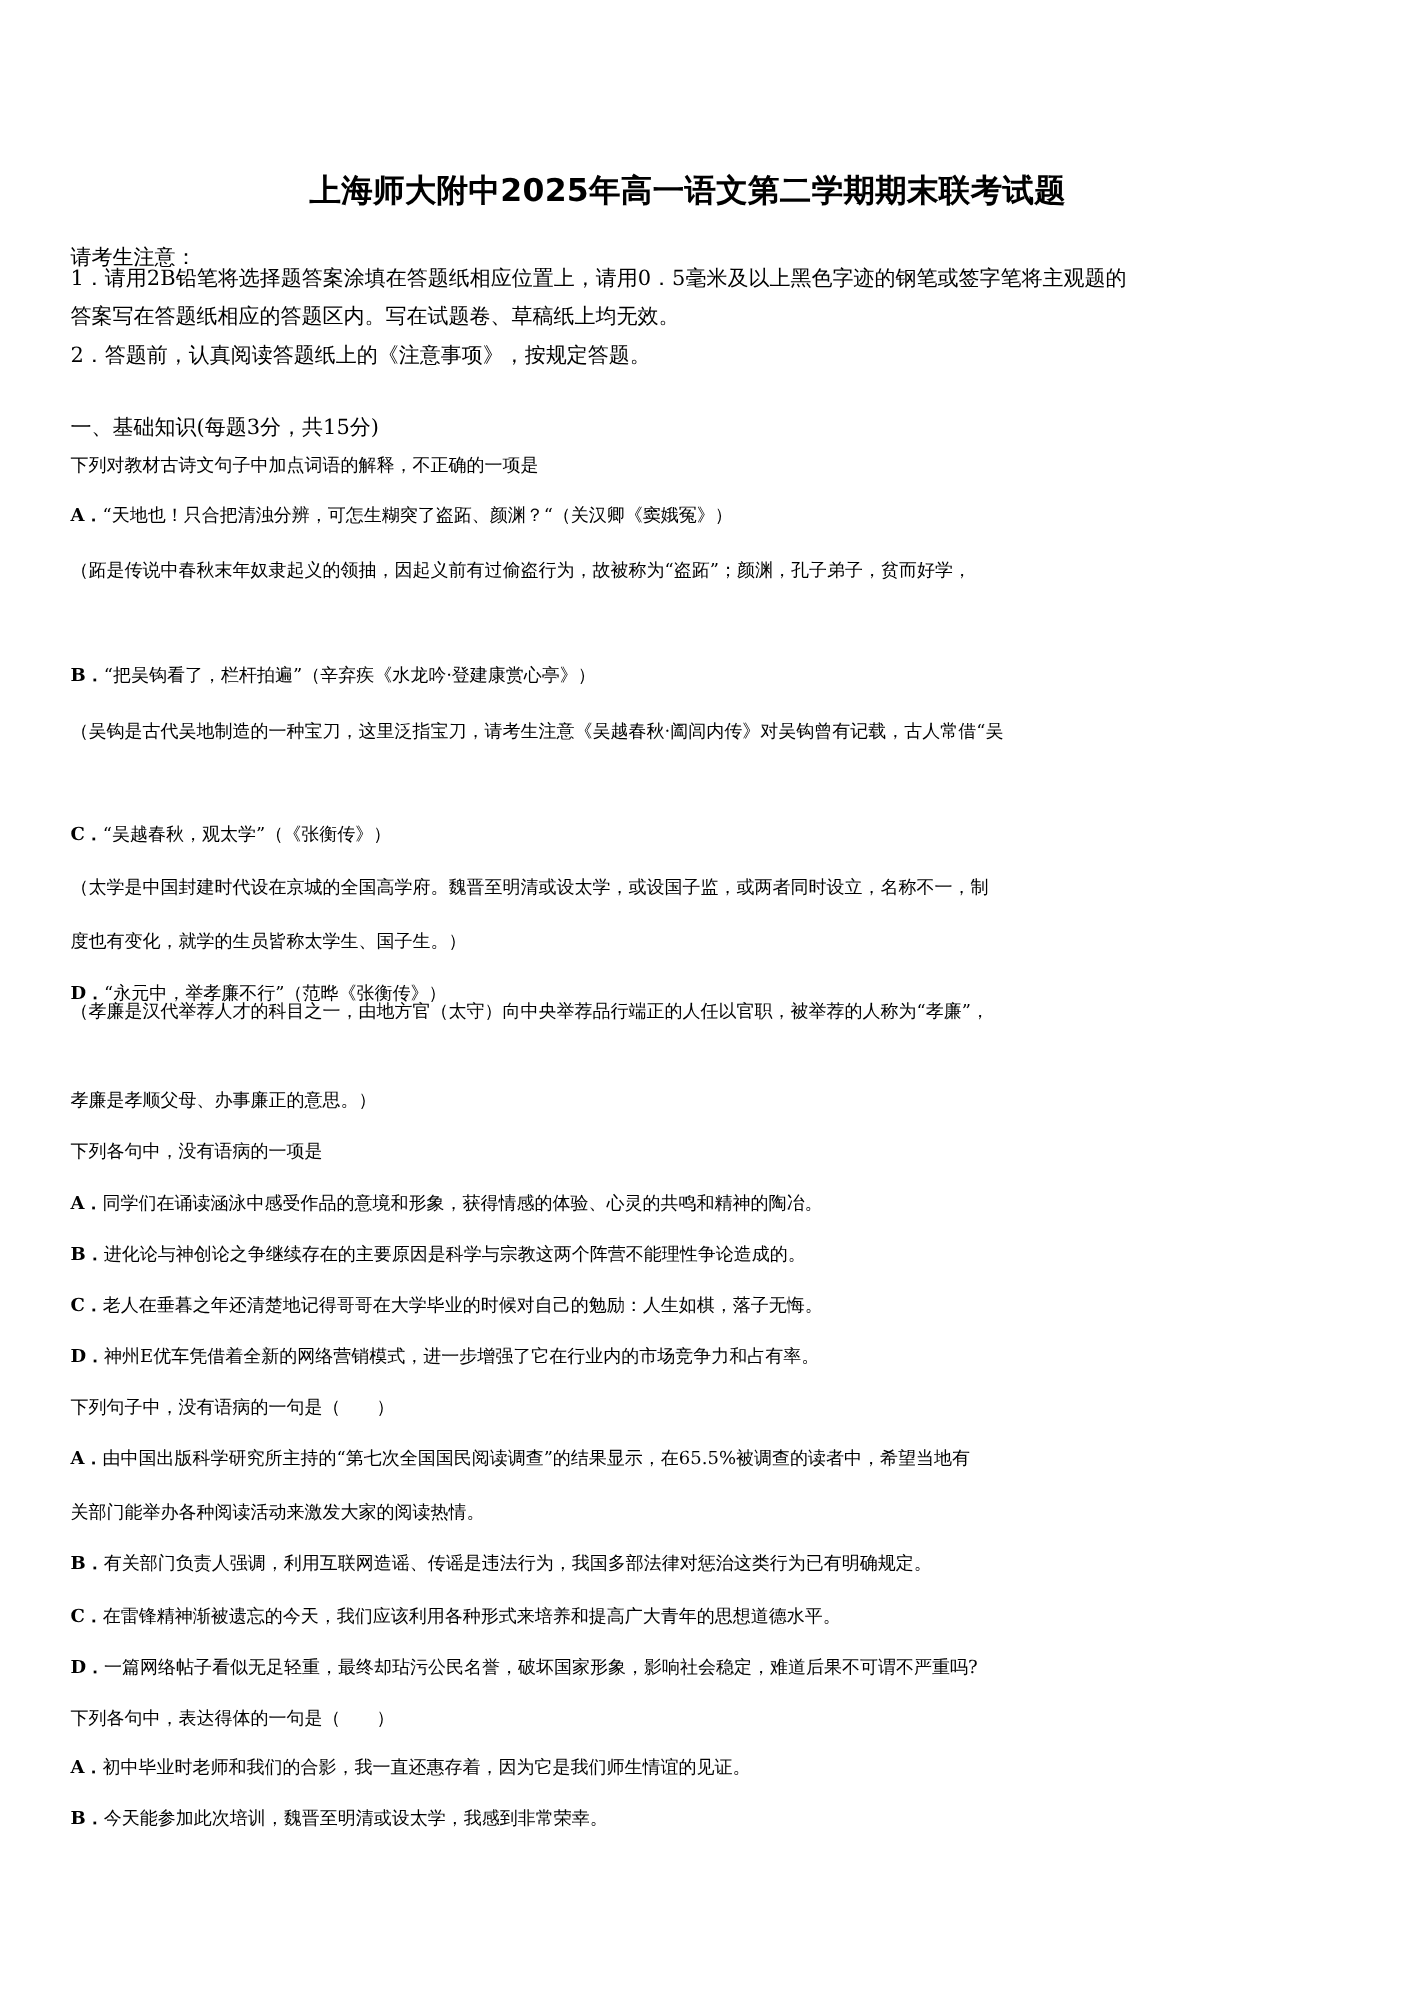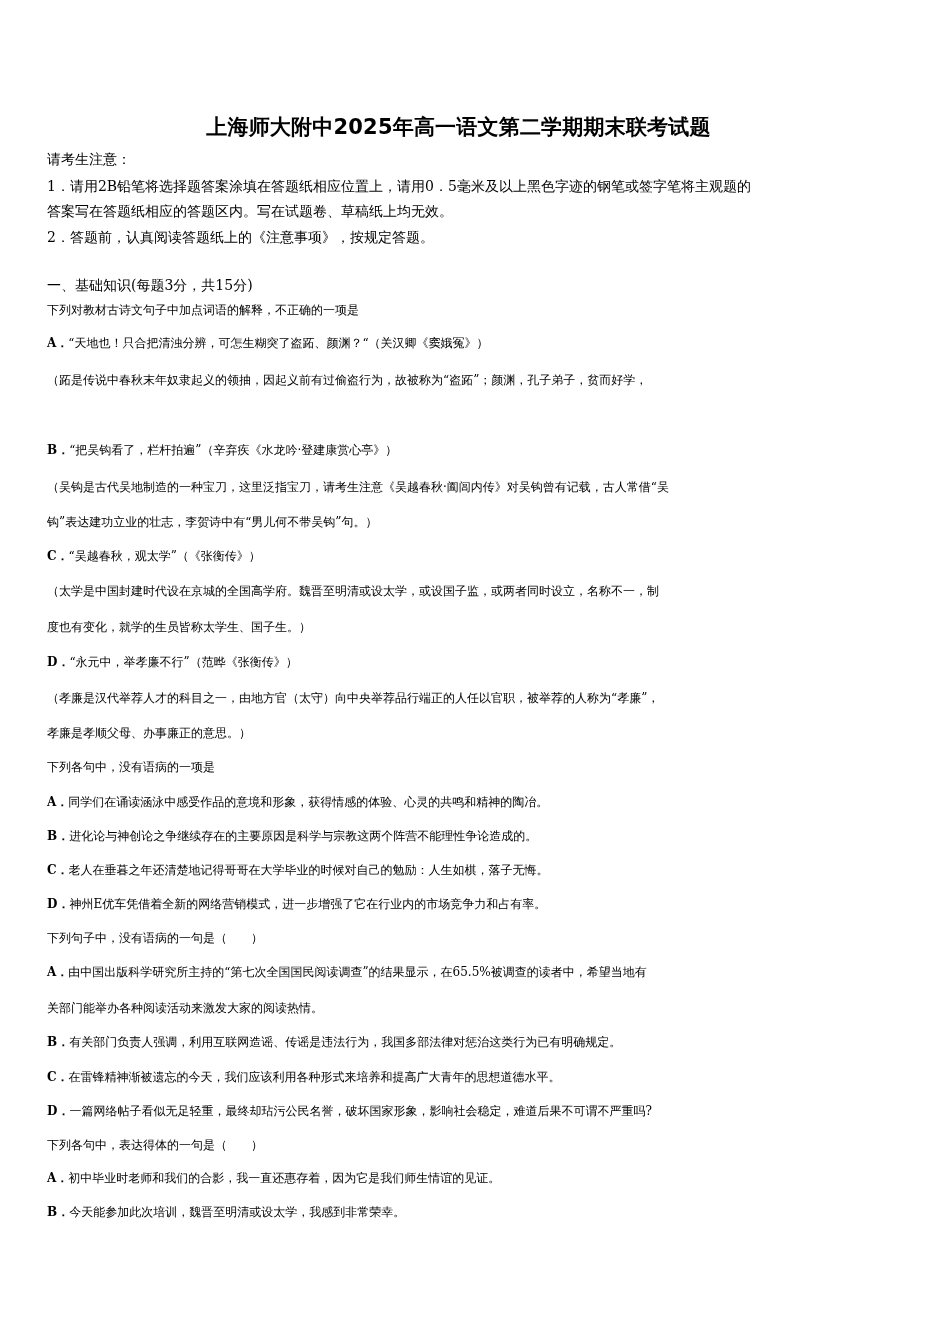--- a/index.html
+++ b/index.html
@@ -44,50 +44,49 @@
     .notice { font-size: 14px; }
     .opt-letter { font-weight: bold; }
   </style>
 </head>
 <body>
 
 <div class="page">
 
   <div class="title">上海师大附中2025年高一语文第二学期期末联考试题</div>
 
-  <div class="line notice" style="top:149px">请考生注意：</div>
+  <div class="line notice" style="top:162px">请考生注意：</div>
   <div class="line notice" style="top:176px">1．请用2B铅笔将选择题答案涂填在答题纸相应位置上，请用0．5毫米及以上黑色字迹的钢笔或签字笔将主观题的</div>
   <div class="line notice" style="top:201px">答案写在答题纸相应的答题区内。写在试题卷、草稿纸上均无效。</div>
   <div class="line notice" style="top:227px">2．答题前，认真阅读答题纸上的《注意事项》，按规定答题。</div>
 
   <div class="line notice" style="top:275px">一、基础知识(每题3分，共15分)</div>
 
   <div class="line" style="top:300px">下列对教材古诗文句子中加点词语的解释，不正确的一项是</div>
 
   <div class="line" style="top:333px">
     <span class="opt-letter">A．</span><span>“天地也！只合把清浊分辨，可怎生糊突了盗跖、颜渊？“（关汉卿《窦娥冤》）</span>
   </div>
   <div class="line" style="top:370px">（跖是传说中春秋末年奴隶起义的领抽，因起义前有过偷盗行为，故被称为“盗跖”；颜渊，孔子弟子，贫而好学，</div>
 
   <div class="line" style="top:440px">
     <span class="opt-letter">B．</span><span>“把吴钩看了，栏杆拍遍”（辛弃疾《水龙吟·登建康赏心亭》）</span>
   </div>
   <div class="line" style="top:477px">（吴钩是古代吴地制造的一种宝刀，这里泛指宝刀，请考生注意《吴越春秋·阖闾内传》对吴钩曾有记载，古人常借“吴</div>
-  <div class="line" style="top:512px">钩”表达建功立业的壮志，李贺诗中有“男儿何不带吴钩”句。）</div>
 
   <div class="line" style="top:546px">
     <span class="opt-letter">C．</span><span>“吴越春秋，观太学”（《张衡传》）</span>
   </div>
   <div class="line" style="top:581px">（太学是中国封建时代设在京城的全国高学府。魏晋至明清或设太学，或设国子监，或两者同时设立，名称不一，制</div>
   <div class="line" style="top:617px">度也有变化，就学的生员皆称太学生、国子生。）</div>
 
   <div class="line" style="top:652px">
     <span class="opt-letter">D．</span><span>“永元中，举孝廉不行”（范晔《张衡传》）</span>
   </div>
-  <div class="line" style="top:688px">（孝廉是汉代举荐人才的科目之一，由地方官（太守）向中央举荐品行端正的人任以官职，被举荐的人称为“孝廉”，</div>
+  <div class="line" style="top:664px">（孝廉是汉代举荐人才的科目之一，由地方官（太守）向中央举荐品行端正的人任以官职，被举荐的人称为“孝廉”，</div>
   <div class="line" style="top:723px">孝廉是孝顺父母、办事廉正的意思。）</div>
 
   <div class="line" style="top:757px">下列各句中，没有语病的一项是</div>
   <div class="line" style="top:792px">
     <span class="opt-letter">A．</span><span>同学们在诵读涵泳中感受作品的意境和形象，获得情感的体验、心灵的共鸣和精神的陶冶。</span>
   </div>
   <div class="line" style="top:860px">
     <span class="opt-letter">C．</span><span>老人在垂暮之年还清楚地记得哥哥在大学毕业的时候对自己的勉励：人生如棋，落子无悔。</span>
   </div>
   <div class="line" style="top:826px">

